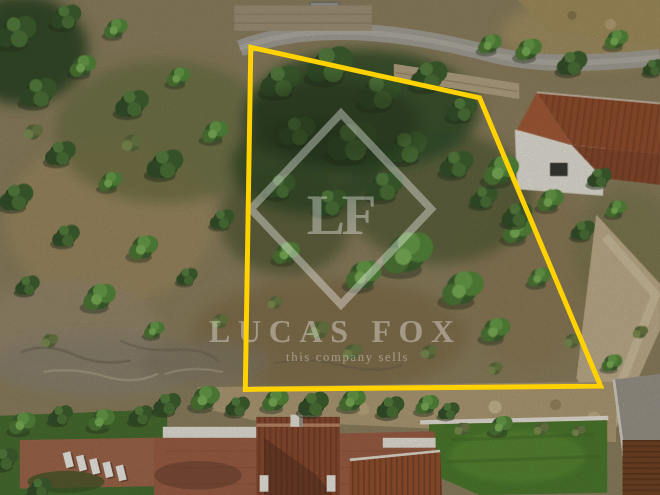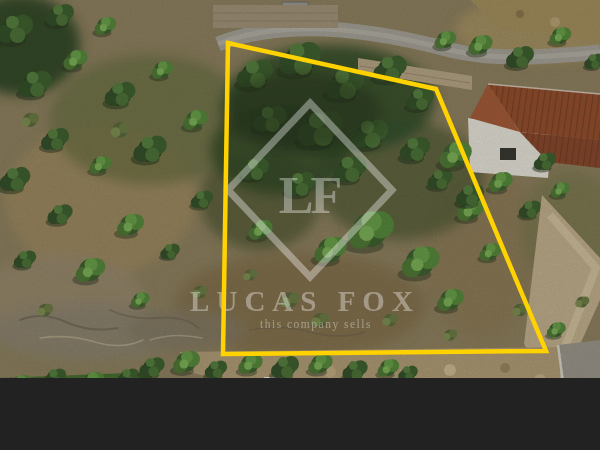--- a/index.html
+++ b/index.html
@@ -1,17 +1,17 @@
 <!DOCTYPE html>
 <html><head>
 <meta charset="utf-8">
 <style>
   html,body{margin:0;padding:0;background:#222;}
   .stage{
-    position:relative;width:600px;height:378px;overflow:hidden;
+    position:relative;width:600px;height:450px;overflow:hidden;
     font-family:"Liberation Serif", serif;
   }
   svg{display:block}
   .wm-brand{font-family:"Liberation Serif",serif;font-weight:bold;letter-spacing:7px;font-size:29px}
   .wm-tag{font-family:"Liberation Serif",serif;letter-spacing:1.5px;font-size:11.5px}
   .wm-mono{font-family:"Liberation Serif",serif;font-weight:bold;font-size:52px;letter-spacing:-3px}
 </style>
 </head>
 <body>
 

